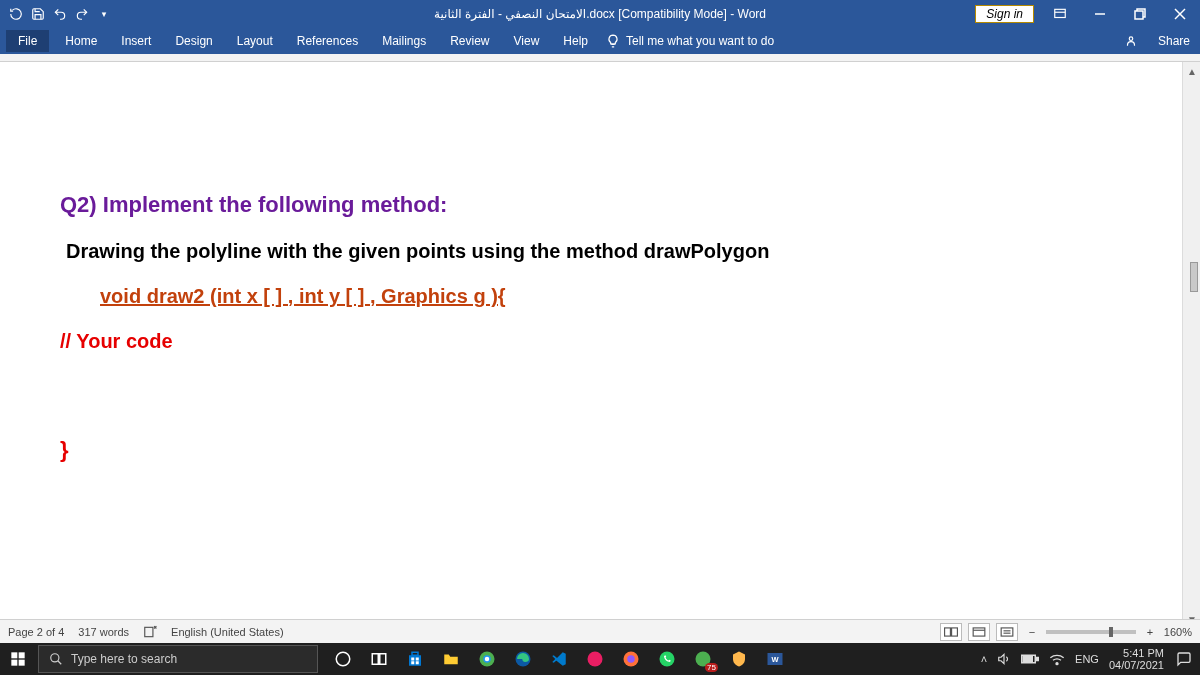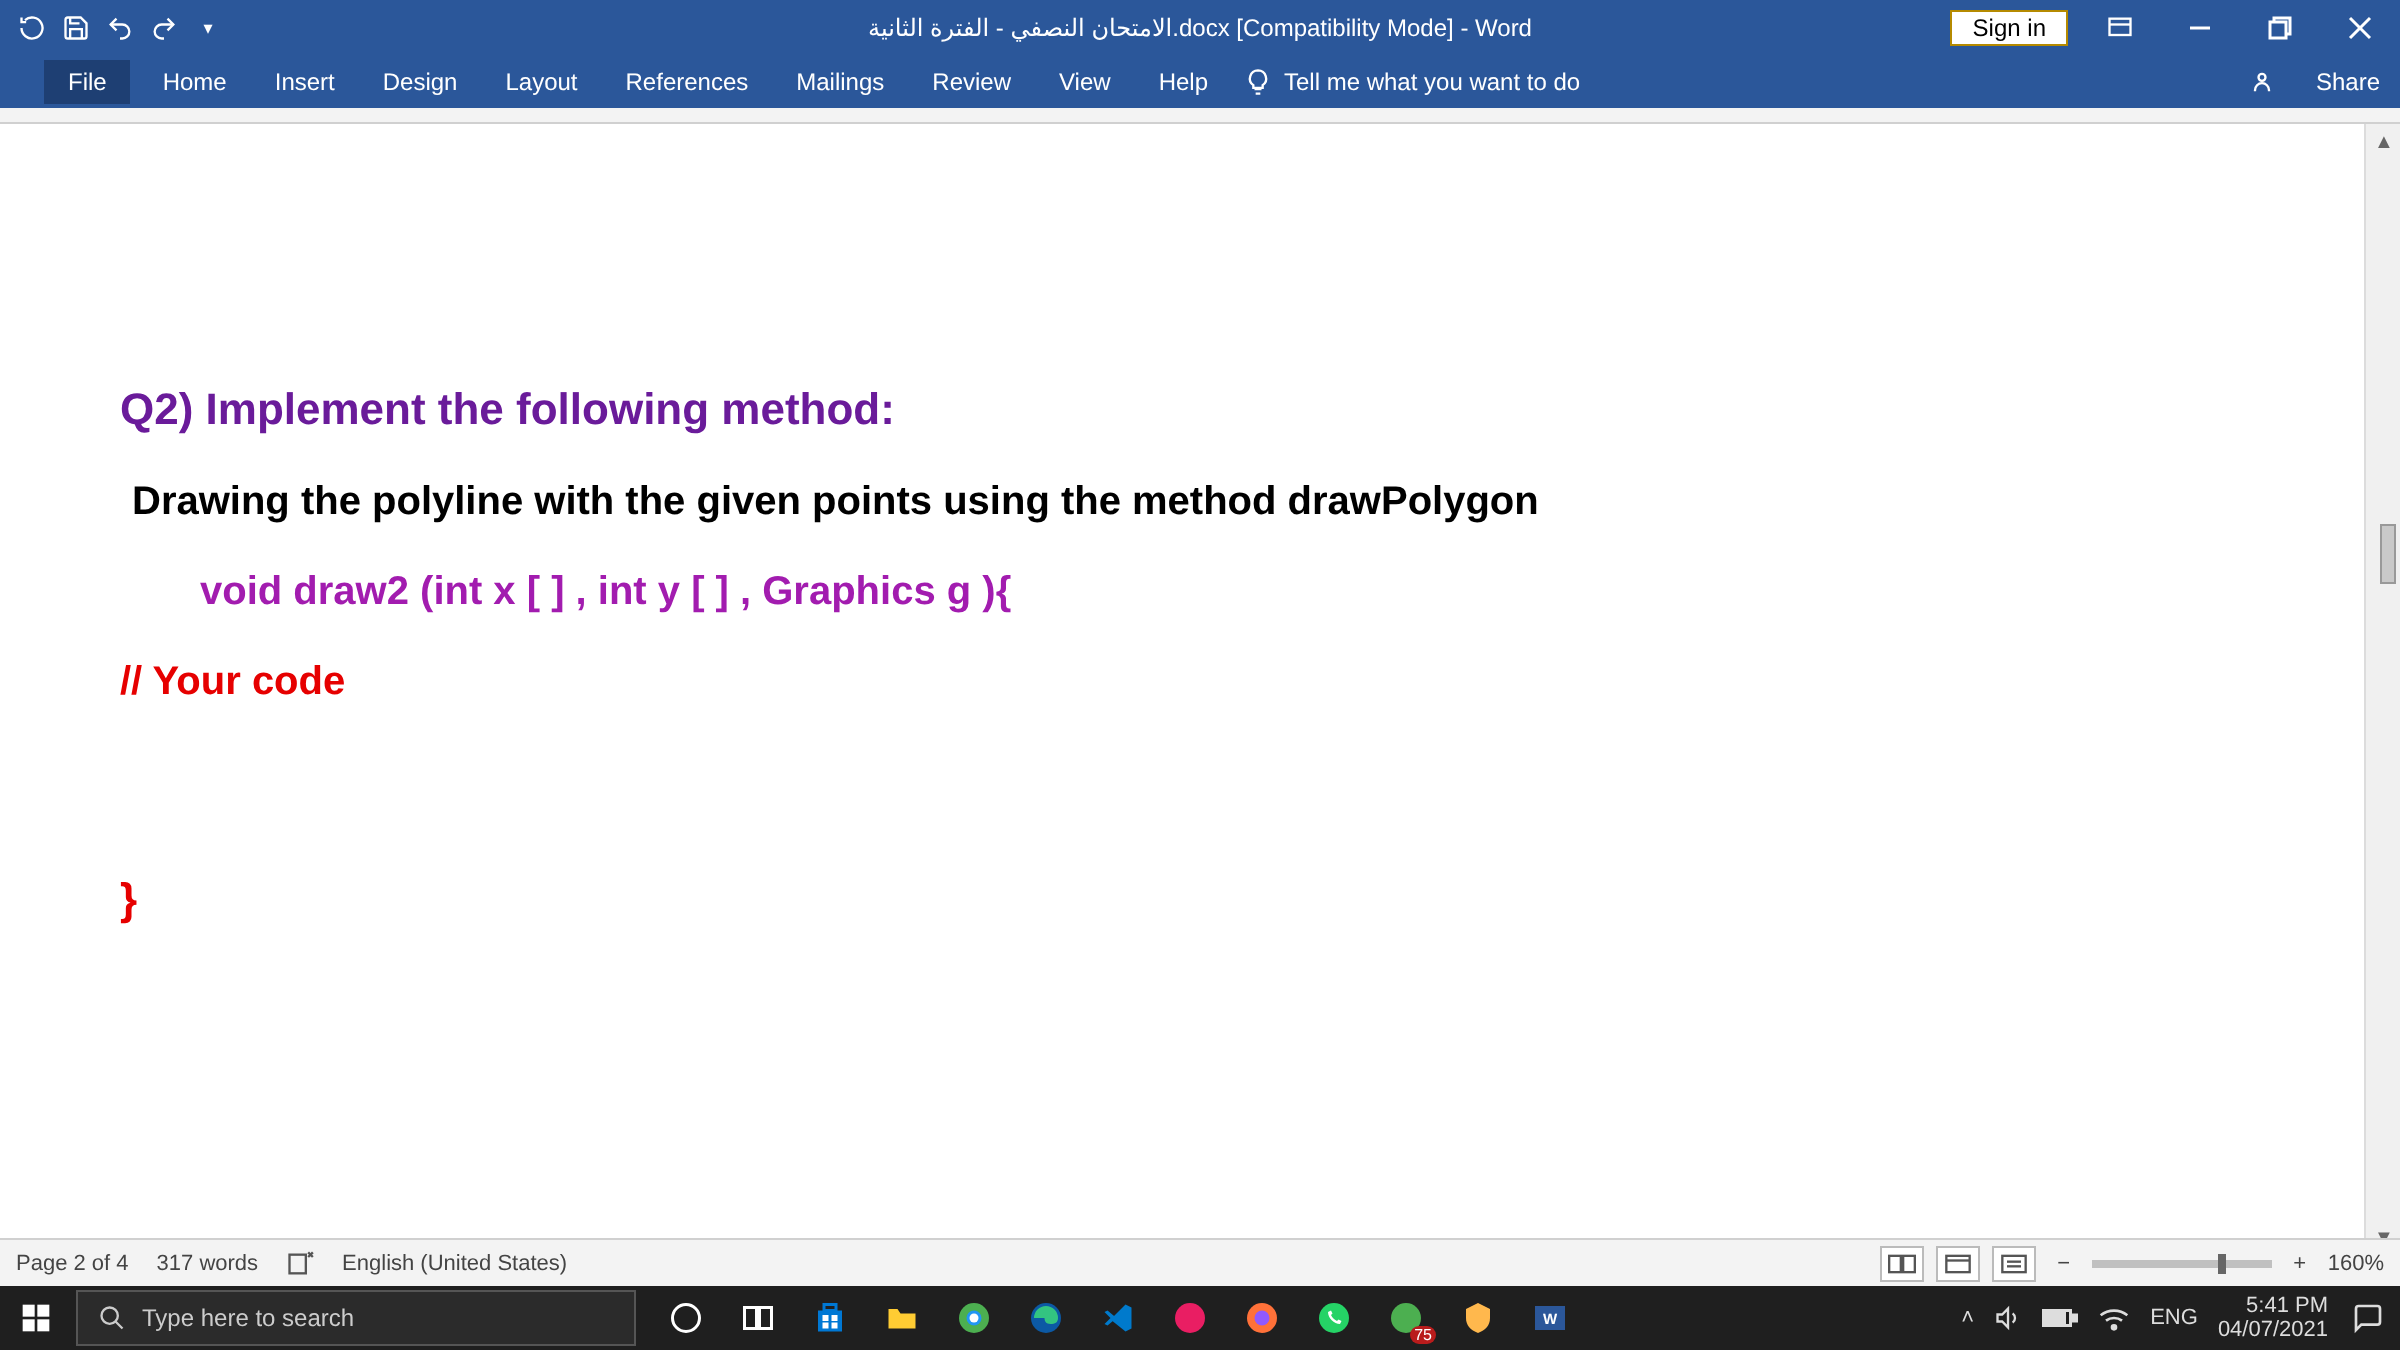--- a/index.html
+++ b/index.html
@@ -4,46 +4,46 @@
 <style>
 * { margin: 0; padding: 0; box-sizing: border-box; font-family: "Segoe UI", Arial, sans-serif; }
 body { width: 1200px; height: 675px; overflow: hidden; background: #fff; position: relative; }
 
 
 .titlebar { height: 28px; background: #2b579a; display: flex; align-items: center; color: #fff; font-size: 12px; position: relative; }
 .qat { display: flex; align-items: center; gap: 6px; padding: 0 8px; }
 .qat .ic { width: 16px; height: 16px; display: inline-flex; align-items: center; justify-content: center; color: #fff; }
 .title-center { position: absolute; left: 50%; transform: translateX(-50%); white-space: nowrap; }
 .title-right { position: absolute; right: 0; display: flex; align-items: center; height: 100%; }
-.signin { background: #fff; color: #000; border: 1px solid #b58a00; padding: 1px 10px; font-size: 12px; margin-right: 6px; }
+.signin { background: #fff; color: #000; border: 1px solid #b58a00; padding: 1px 10px; font-size: 12px; margin-right: 6px; font-style: italic; }
 .title-right .wbtn { width: 40px; height: 28px; display: inline-flex; align-items: center; justify-content: center; color: #fff; }
 
 
 .ribbon { height: 26px; background: #2b579a; display: flex; align-items: center; color: #fff; font-size: 12px; padding: 0 6px; position: relative; }
 .ribbon .tab { padding: 4px 12px; cursor: default; }
-.ribbon .tab.file { background: #1e3f73; margin-right: 4px; margin-left: 16px; }
+.ribbon .tab.file { background: #1e3f73; margin-right: 4px; }
 .tellme { display: flex; align-items: center; gap: 6px; margin-left: 6px; justify-content: center; }
 .share { position: absolute; right: 10px; display: flex; gap: 20px; }
 
 
 .blank-top { height: 8px; background: #f3f3f3; border-bottom: 1px solid #d0d0d0; }
 
 
 .docwrap { position: relative; height: 566px; background: #fff; }
 .vscroll { position: absolute; right: 0; top: 0; width: 18px; height: 100%; background: #f0f0f0; border-left: 1px solid #dcdcdc; }
 .vscroll .arrow { position: absolute; left: 0; width: 18px; height: 18px; display: flex; align-items: center; justify-content: center; color: #666; font-size: 10px; background: #f0f0f0; }
 .vscroll .arrow.up { top: 0; }
 .vscroll .arrow.dn { bottom: 0; }
 .vscroll .splitbox { position: absolute; right: 2px; top: 200px; width: 8px; height: 30px; background: #c9c9c9; border: 1px solid #999; }
 
 .page { position: absolute; left: 60px; top: 130px; width: 900px; font-family: "Calibri", Arial, sans-serif; }
 .line { margin-bottom: 22px; font-size: 20px; }
 .q2 { color: #6a1b9a; font-weight: 700; font-size: 22px; }
 .desc { color: #000; font-weight: 700; font-size: 20px; margin-left: 6px; }
-.sig { color: #a21caf; font-weight: 700; font-size: 20px; margin-left: 40px; }
+.sig { color: #c2410c; font-weight: 700; font-size: 20px; margin-left: 40px; text-decoration: underline; }
 .comment { color: #e60000; font-weight: 700; font-size: 20px; }
 .brace { color: #e60000; font-weight: 700; font-size: 22px; }
 
 
 .statusbar { position: absolute; left: 0; right: 0; bottom: 32px; height: 24px; background: #f3f3f3; border-top: 1px solid #d0d0d0; display: flex; align-items: center; font-size: 11px; color: #444; padding: 0 8px; }
 .statusbar .sec { margin-right: 14px; }
 .statusbar .right { margin-left: auto; display: flex; align-items: center; gap: 6px; }
 .viewbtn { width: 22px; height: 18px; border: 1px solid #bbb; background: #fff; display: inline-flex; align-items: center; justify-content: center; font-size: 9px; color: #555; }
 .zoomslider { width: 90px; height: 4px; background: #c0c0c0; position: relative; }
 .zoomslider::after { content: ""; position: absolute; left: 70%; top: -3px; width: 4px; height: 10px; background: #666; }

